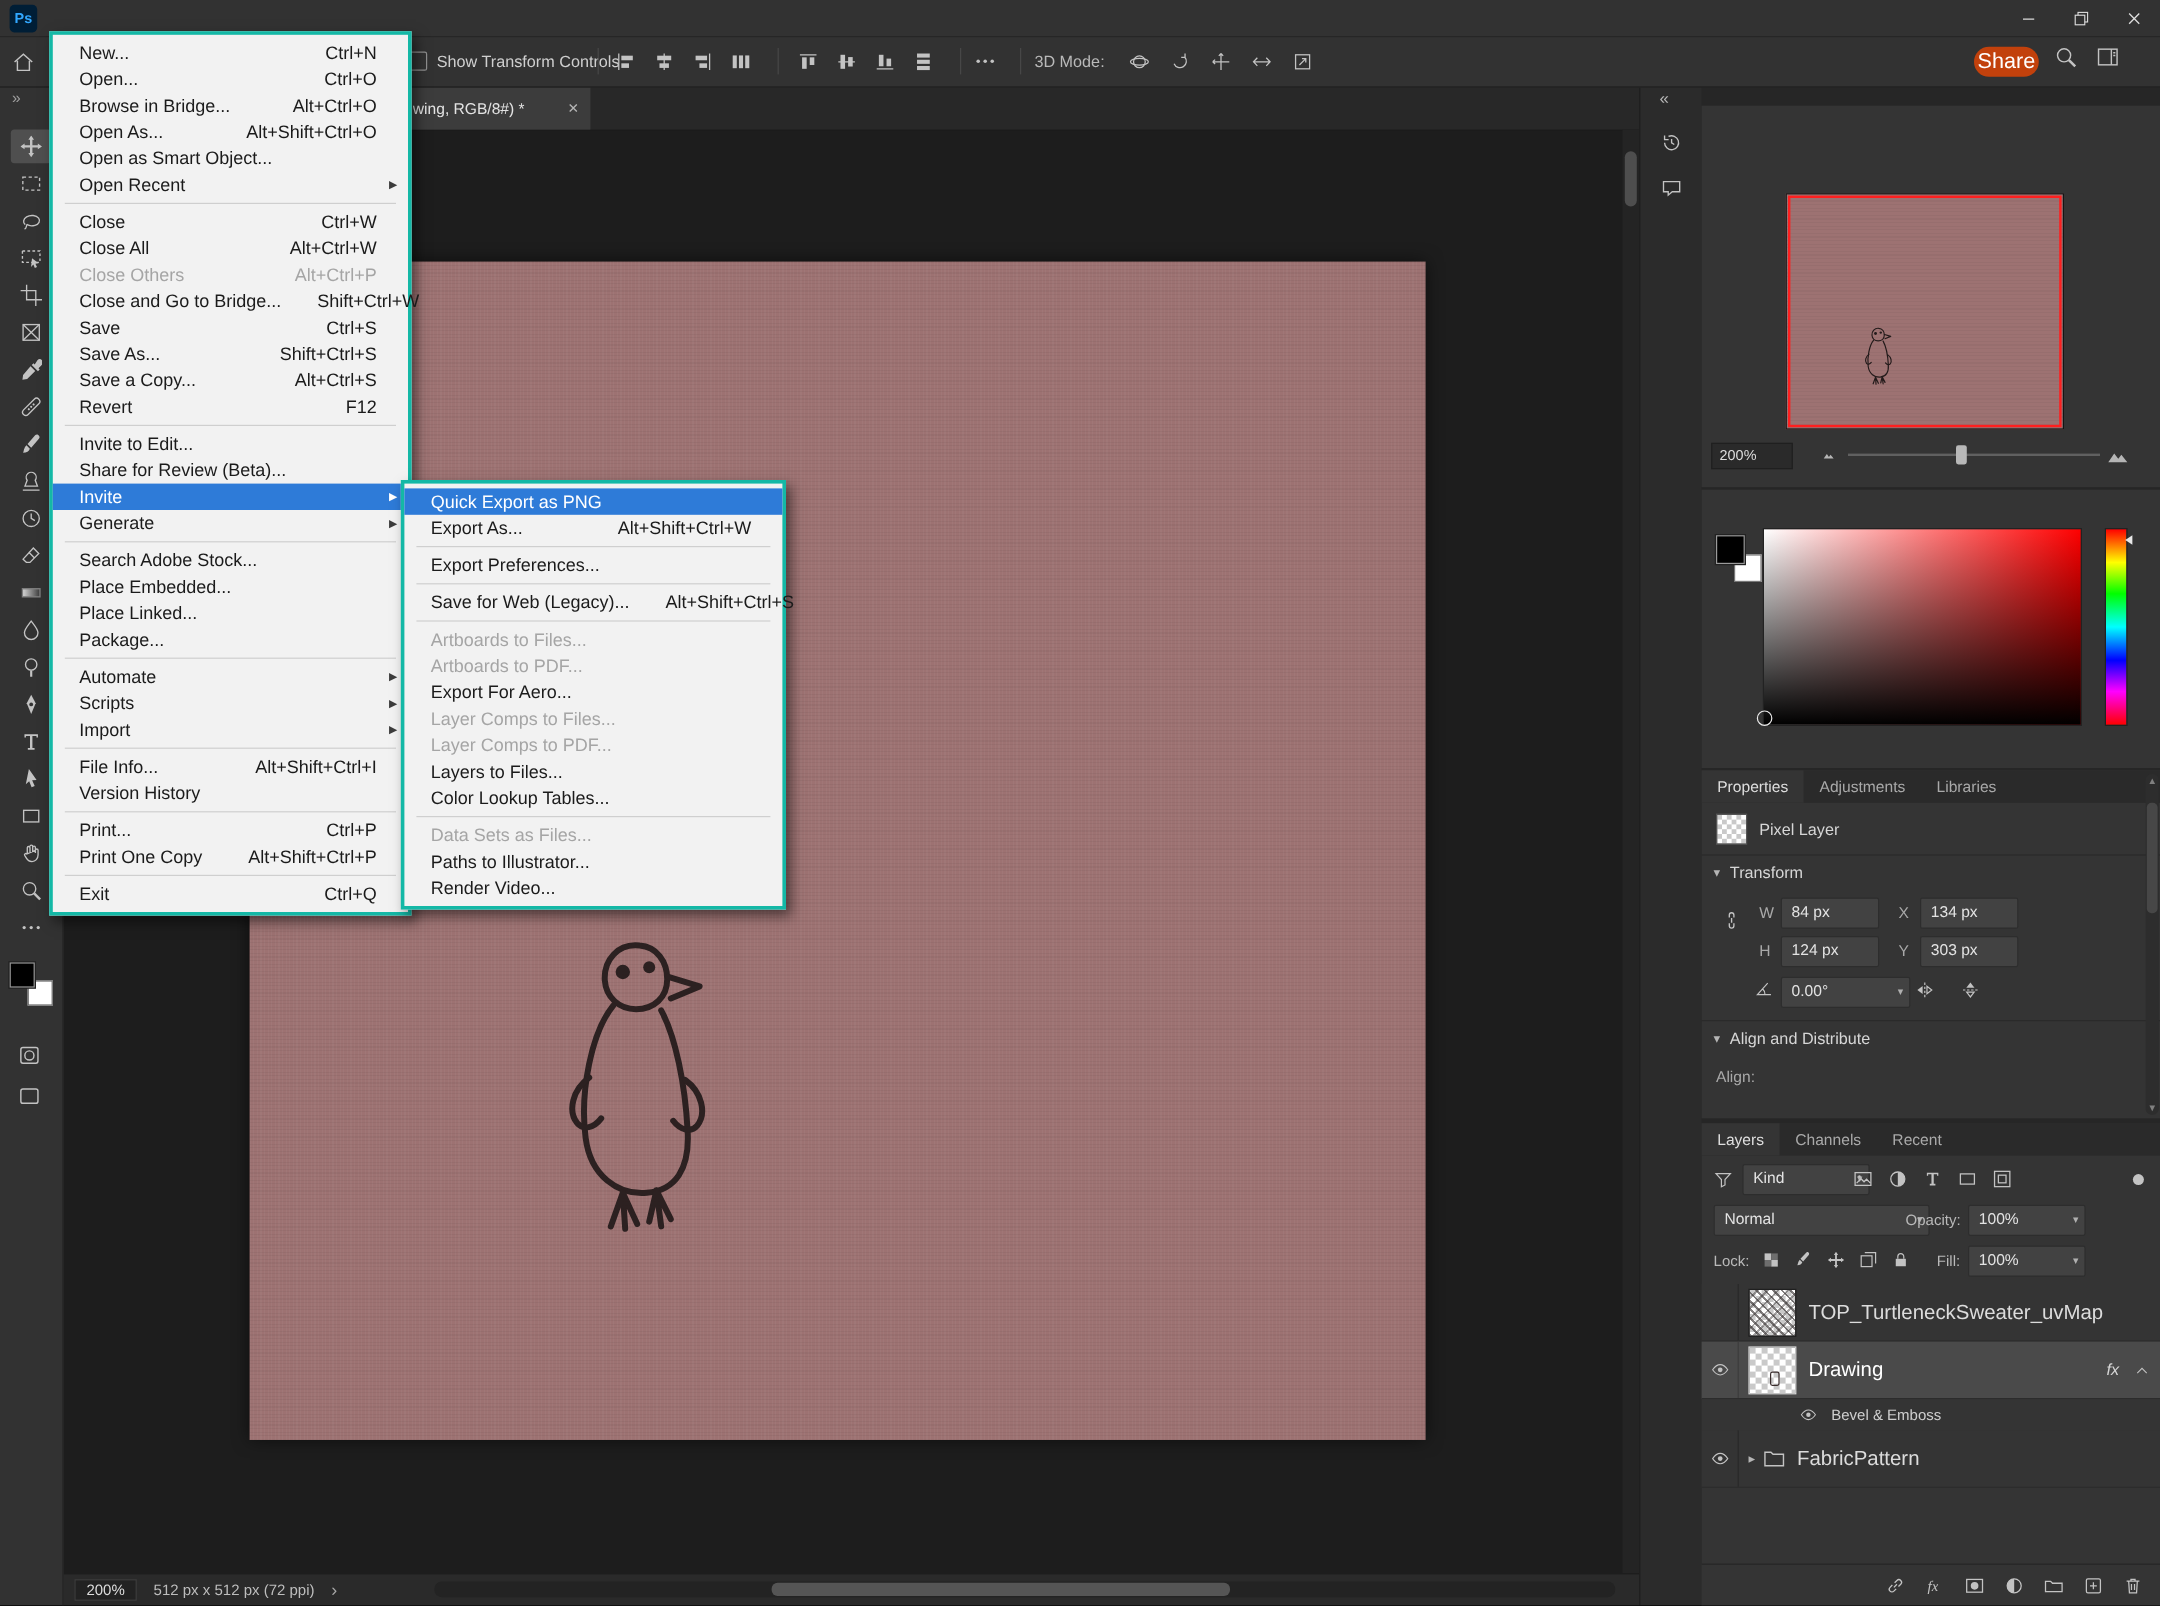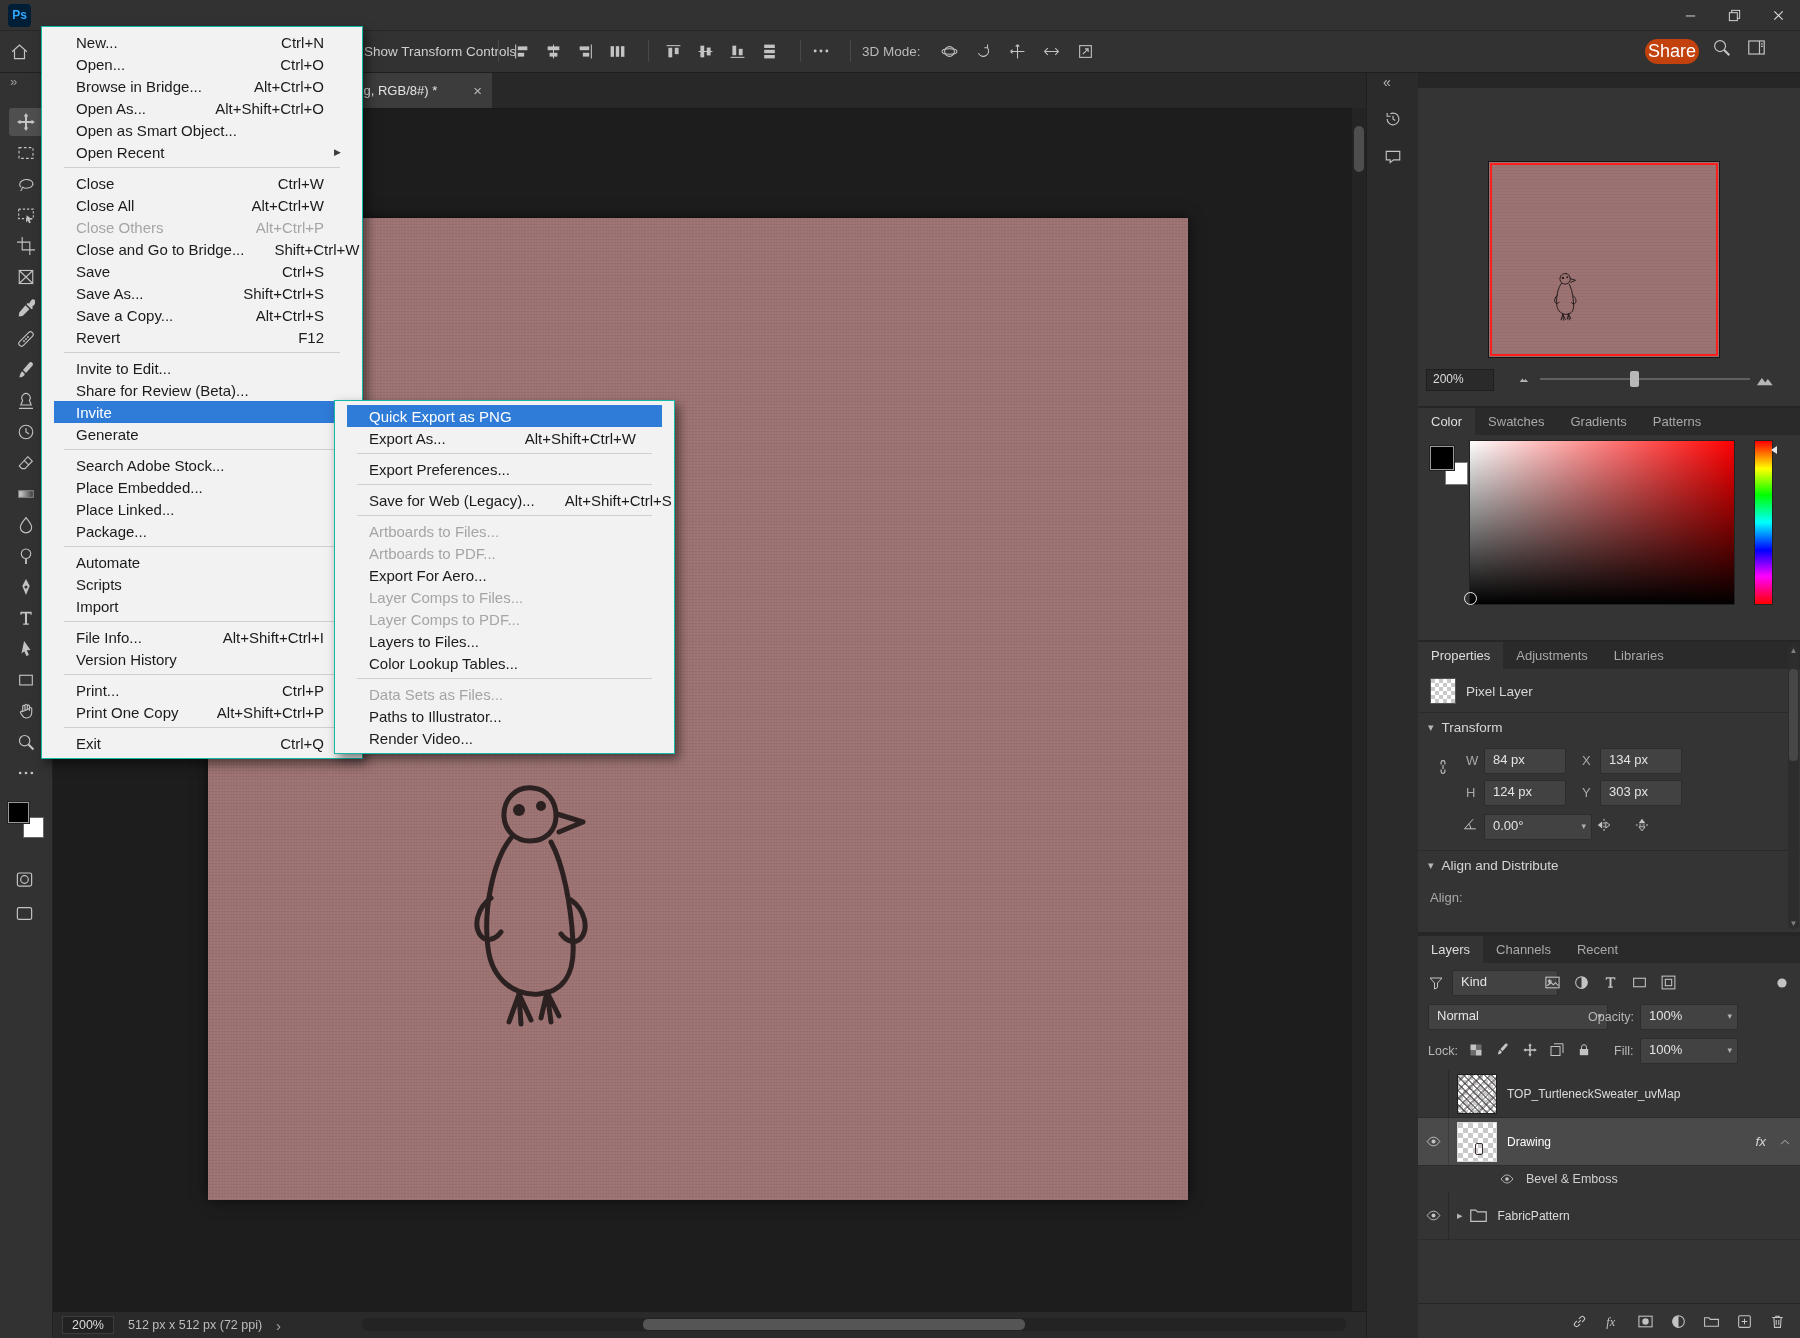--- a/index.html
+++ b/index.html
@@ -112,31 +112,31 @@
   .lrow.small{height:26px;border-bottom:none}
   .lrow.sel{background:#4a4a4a}
   .lrow.sel .lname{color:#fff}
   .eyecell{width:30px;align-self:stretch;border-right:1px solid #292929;display:flex;align-items:center;justify-content:center;flex:none}
   .lrow.sel .eyecell{border-right-color:#3c3c3c}
   .lthumb{width:38px;height:38px;margin-left:8px;border:1px solid #1f1f1f;position:relative;flex:none;
      background:repeating-conic-gradient(#fff 0 25%,#c9c9c9 0 50%) 0 0/10px 10px}
   .selthumb{border:1px solid #d8d8d8}
   .uvmarks{position:absolute;inset:0;background:repeating-linear-gradient(45deg,rgba(50,45,45,.6) 0 1.5px,transparent 1.5px 5px),repeating-linear-gradient(-45deg,rgba(50,45,45,.42) 0 1.5px,transparent 1.5px 6px)}
   .drawmark{position:absolute;left:45%;top:55%;width:6px;height:10px;border:1.5px solid #3a2d2d;border-radius:2px}
-  .lname{margin-left:10px;font-size:12px;color:#dcdcdc;white-space:nowrap;overflow:hidden}
+  .lname{margin-left:10px;font-size:17px;color:#dcdcdc;white-space:nowrap;overflow:hidden}
   .small .lname{font-size:12.5px;color:#cfcfcf;margin-left:8px}
   .sm-eye{width:18px;display:inline-flex;flex:none}
   .fxbadge{margin-left:auto;font-style:italic;color:#d6d6d6;font-size:13.5px}
   .fxchev{margin:0 8px 0 12px;display:flex}
   .disclosure{color:#b5b5b5;font-size:11px;margin:0 4px 0 8px}
   .folder-wrap{display:flex;margin-left:2px}
   .lbottom{position:absolute;left:0;right:0;bottom:0;height:34px;border-top:1px solid #262626;background:#343434;display:flex;align-items:center;justify-content:flex-end;gap:16px;padding-right:14px}
 
   
-  .popupmenu{position:absolute;background:#f2f2f2;border:1px solid #14b8a6;box-shadow:4px 5px 10px rgba(0,0,0,.5);padding:4px 12px;z-index:100}
+  .popupmenu{position:absolute;background:#f2f2f2;border:3px solid #14b8a6;box-shadow:4px 5px 10px rgba(0,0,0,.5);padding:4px 0;z-index:100}
   #file-menu{left:41px;top:26px;width:296px}
   #export-menu{left:334px;top:400px;width:315px;z-index:101}
   .mrow{display:flex;align-items:center;height:22px;padding:0 26px 0 22px;position:relative;font-size:15px;color:#1b1b1b}
   .mlabel{white-space:nowrap}
   .mright{margin-left:auto;padding-left:30px;white-space:nowrap}
   .marrow{position:absolute;right:9px;top:0;line-height:22px;font-size:9px;color:#3c3c3c}
   .mrow.hi{background:#2e7bd8;color:#fff}
   .mrow.hi .marrow{color:#fff}
   .mrow.dis{color:#a5a5a5}
   .msep{height:1px;background:#cfcfcf;margin:4px 10px}
@@ -528,26 +528,20 @@
         <div class="nav-thumbslider"></div>
         <div class="abs" style="left:338px;top:3px" id="nav-zoomin">
             <svg viewBox="0 0 16 16" width="18" height="18" aria-hidden="true">
               <path fill="#b5b5b5" d="M.8 13.5L5.2 7l3 4 2.3-3 4.4 5.5z"></path>
             </svg>
           </div>
       </div>
     </div>
 
     <div class="panel" id="p-color" style="top:336px;height:232px">
-      <div class="ptabs" id="color-tabs">
-          <div class="ptab active">Color</div>
-          <div class="ptab">Swatches</div>
-          <div class="ptab">Gradients</div>
-          <div class="ptab">Patterns</div>
-        </div>
       <div class="fg-color"></div>
       <div class="bg-color"></div>
       <div class="sat-box"></div>
       <div class="picker-dot"></div>
       <div class="hue-strip"></div>
       <div class="hue-ind"></div>
     </div>
 
     <div class="panel" id="p-props" style="top:570px;height:290px">
       <div class="ptabs" id="props-tabs">

